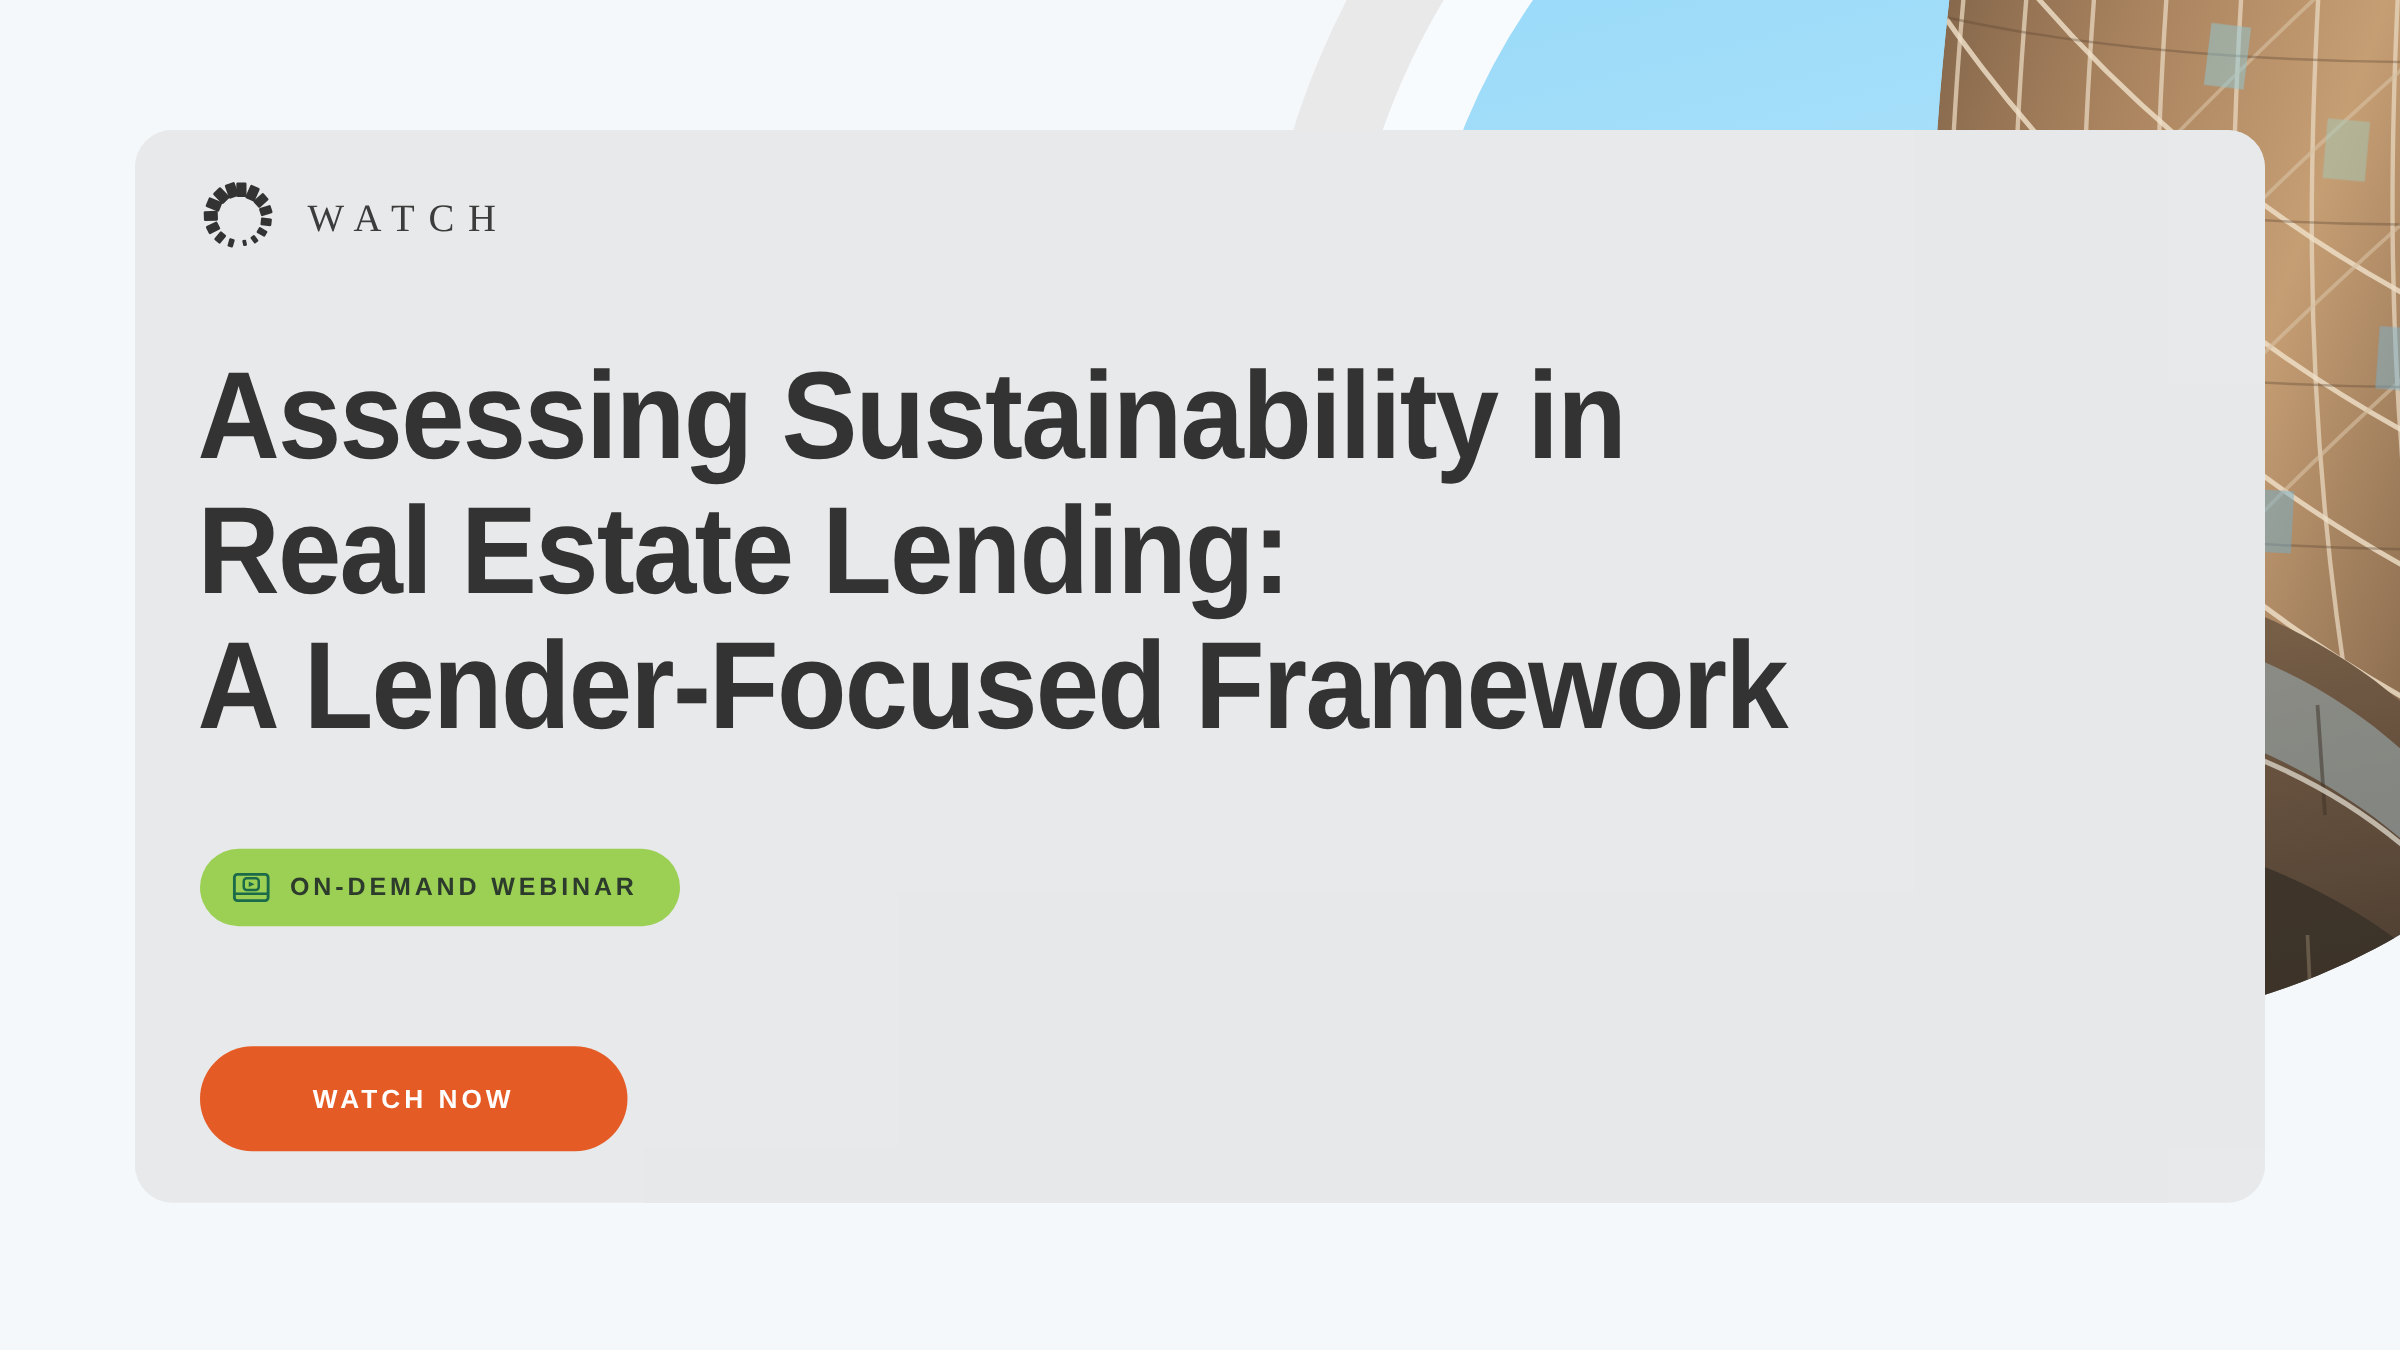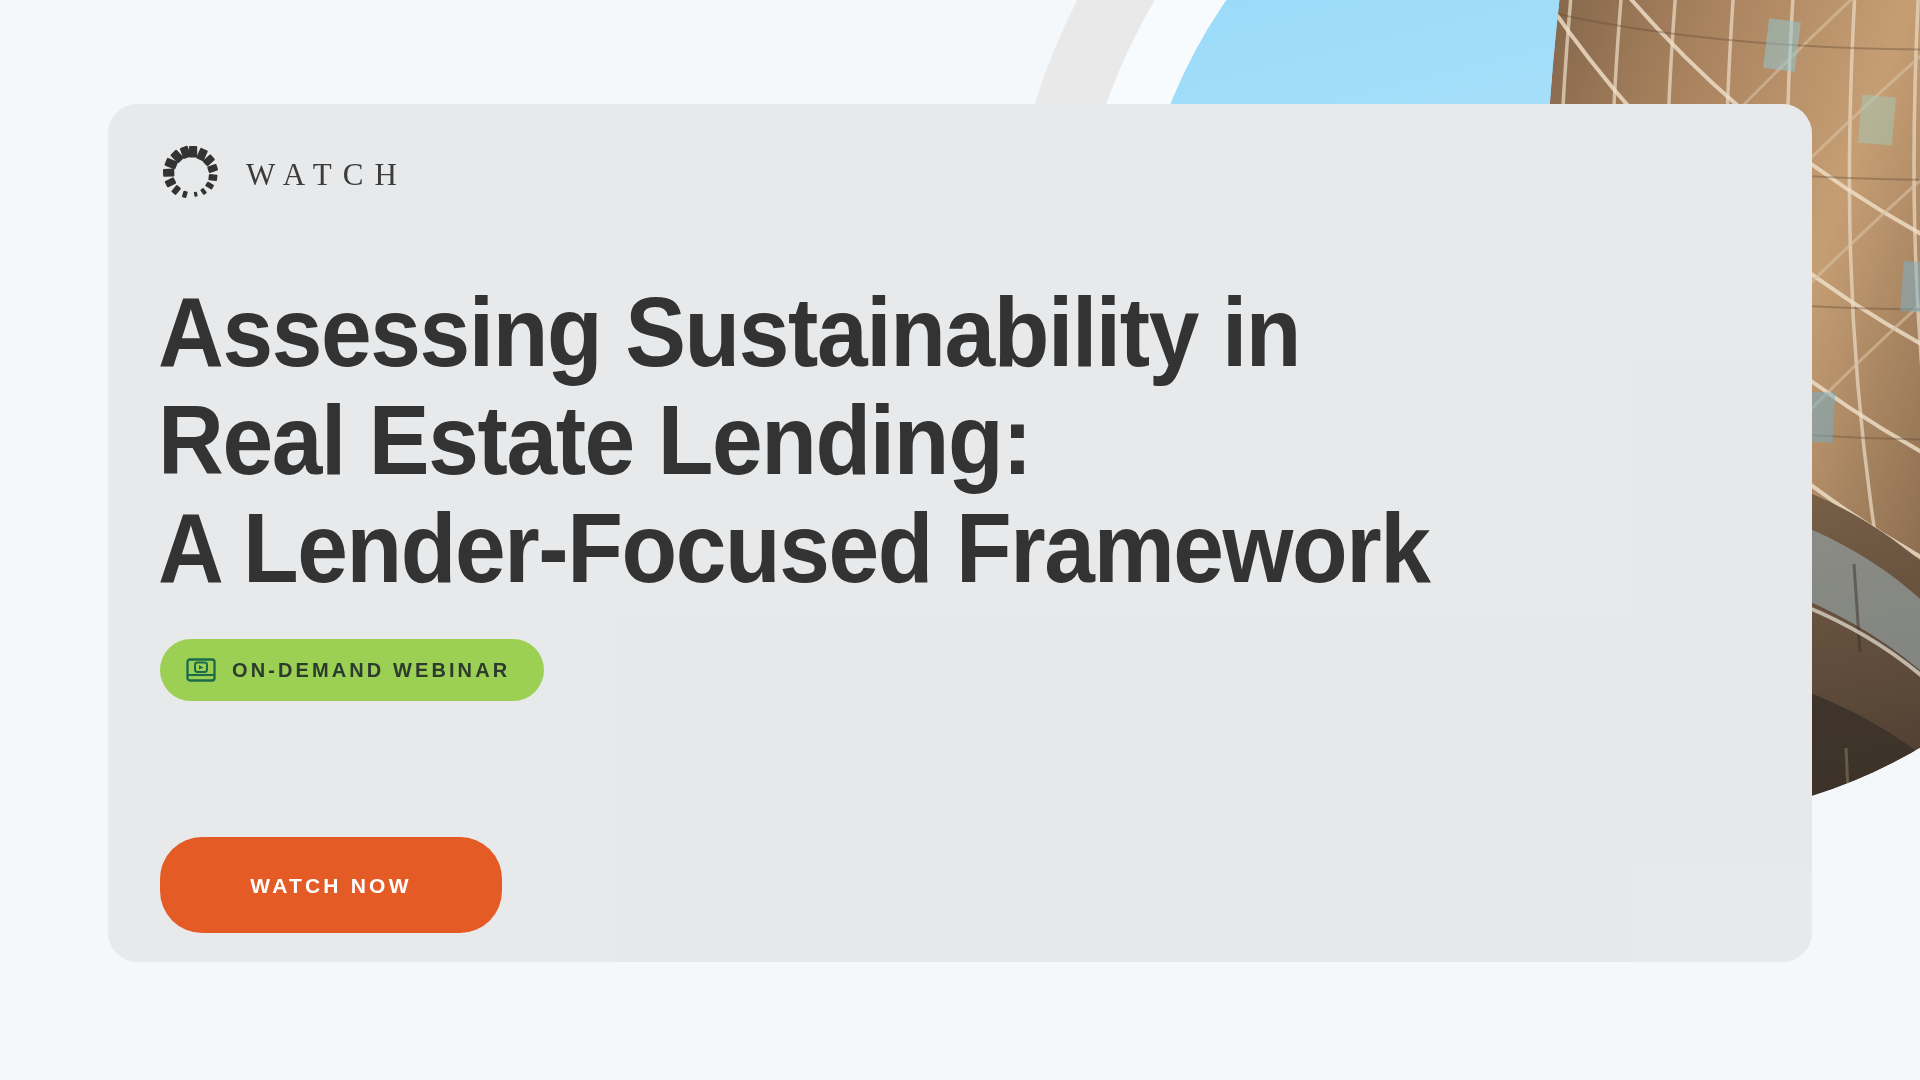--- a/index.html
+++ b/index.html
@@ -70,42 +70,42 @@
     letter-spacing:-1.5px;
     color:#333333;
     transform:scaleX(0.92);
     transform-origin:left top;
   }
   .headline .hl-line { display:block; white-space:nowrap; }
 
   
   .badge {
     position:absolute;
-    left:160px; top:639px;
+    left:160px; top:679px;
     height:62px;
     display:flex; align-items:center; gap:16px;
     padding:0 34px 0 26px;
     background:#9bd055;
     border-radius:31px;
   }
   .badge-icon { width:30px; height:24px; display:block; flex:0 0 auto; }
   .badge-label {
     font-size:20px;
     font-weight:bold;
     letter-spacing:3.1px;
     color:#2d3b2c;
     white-space:nowrap;
     line-height:1;
   }
 
   
   .cta {
     position:absolute;
     left:160px; top:837px;
-    width:342px; height:96px;
+    width:342px; height:84px;
     background:#e55b25;
     border:none;
     border-radius:42px;
     cursor:pointer;
     display:flex; align-items:center; justify-content:center;
   }
   .cta-label {
     font-size:21px;
     font-weight:bold;
     letter-spacing:3.2px;

